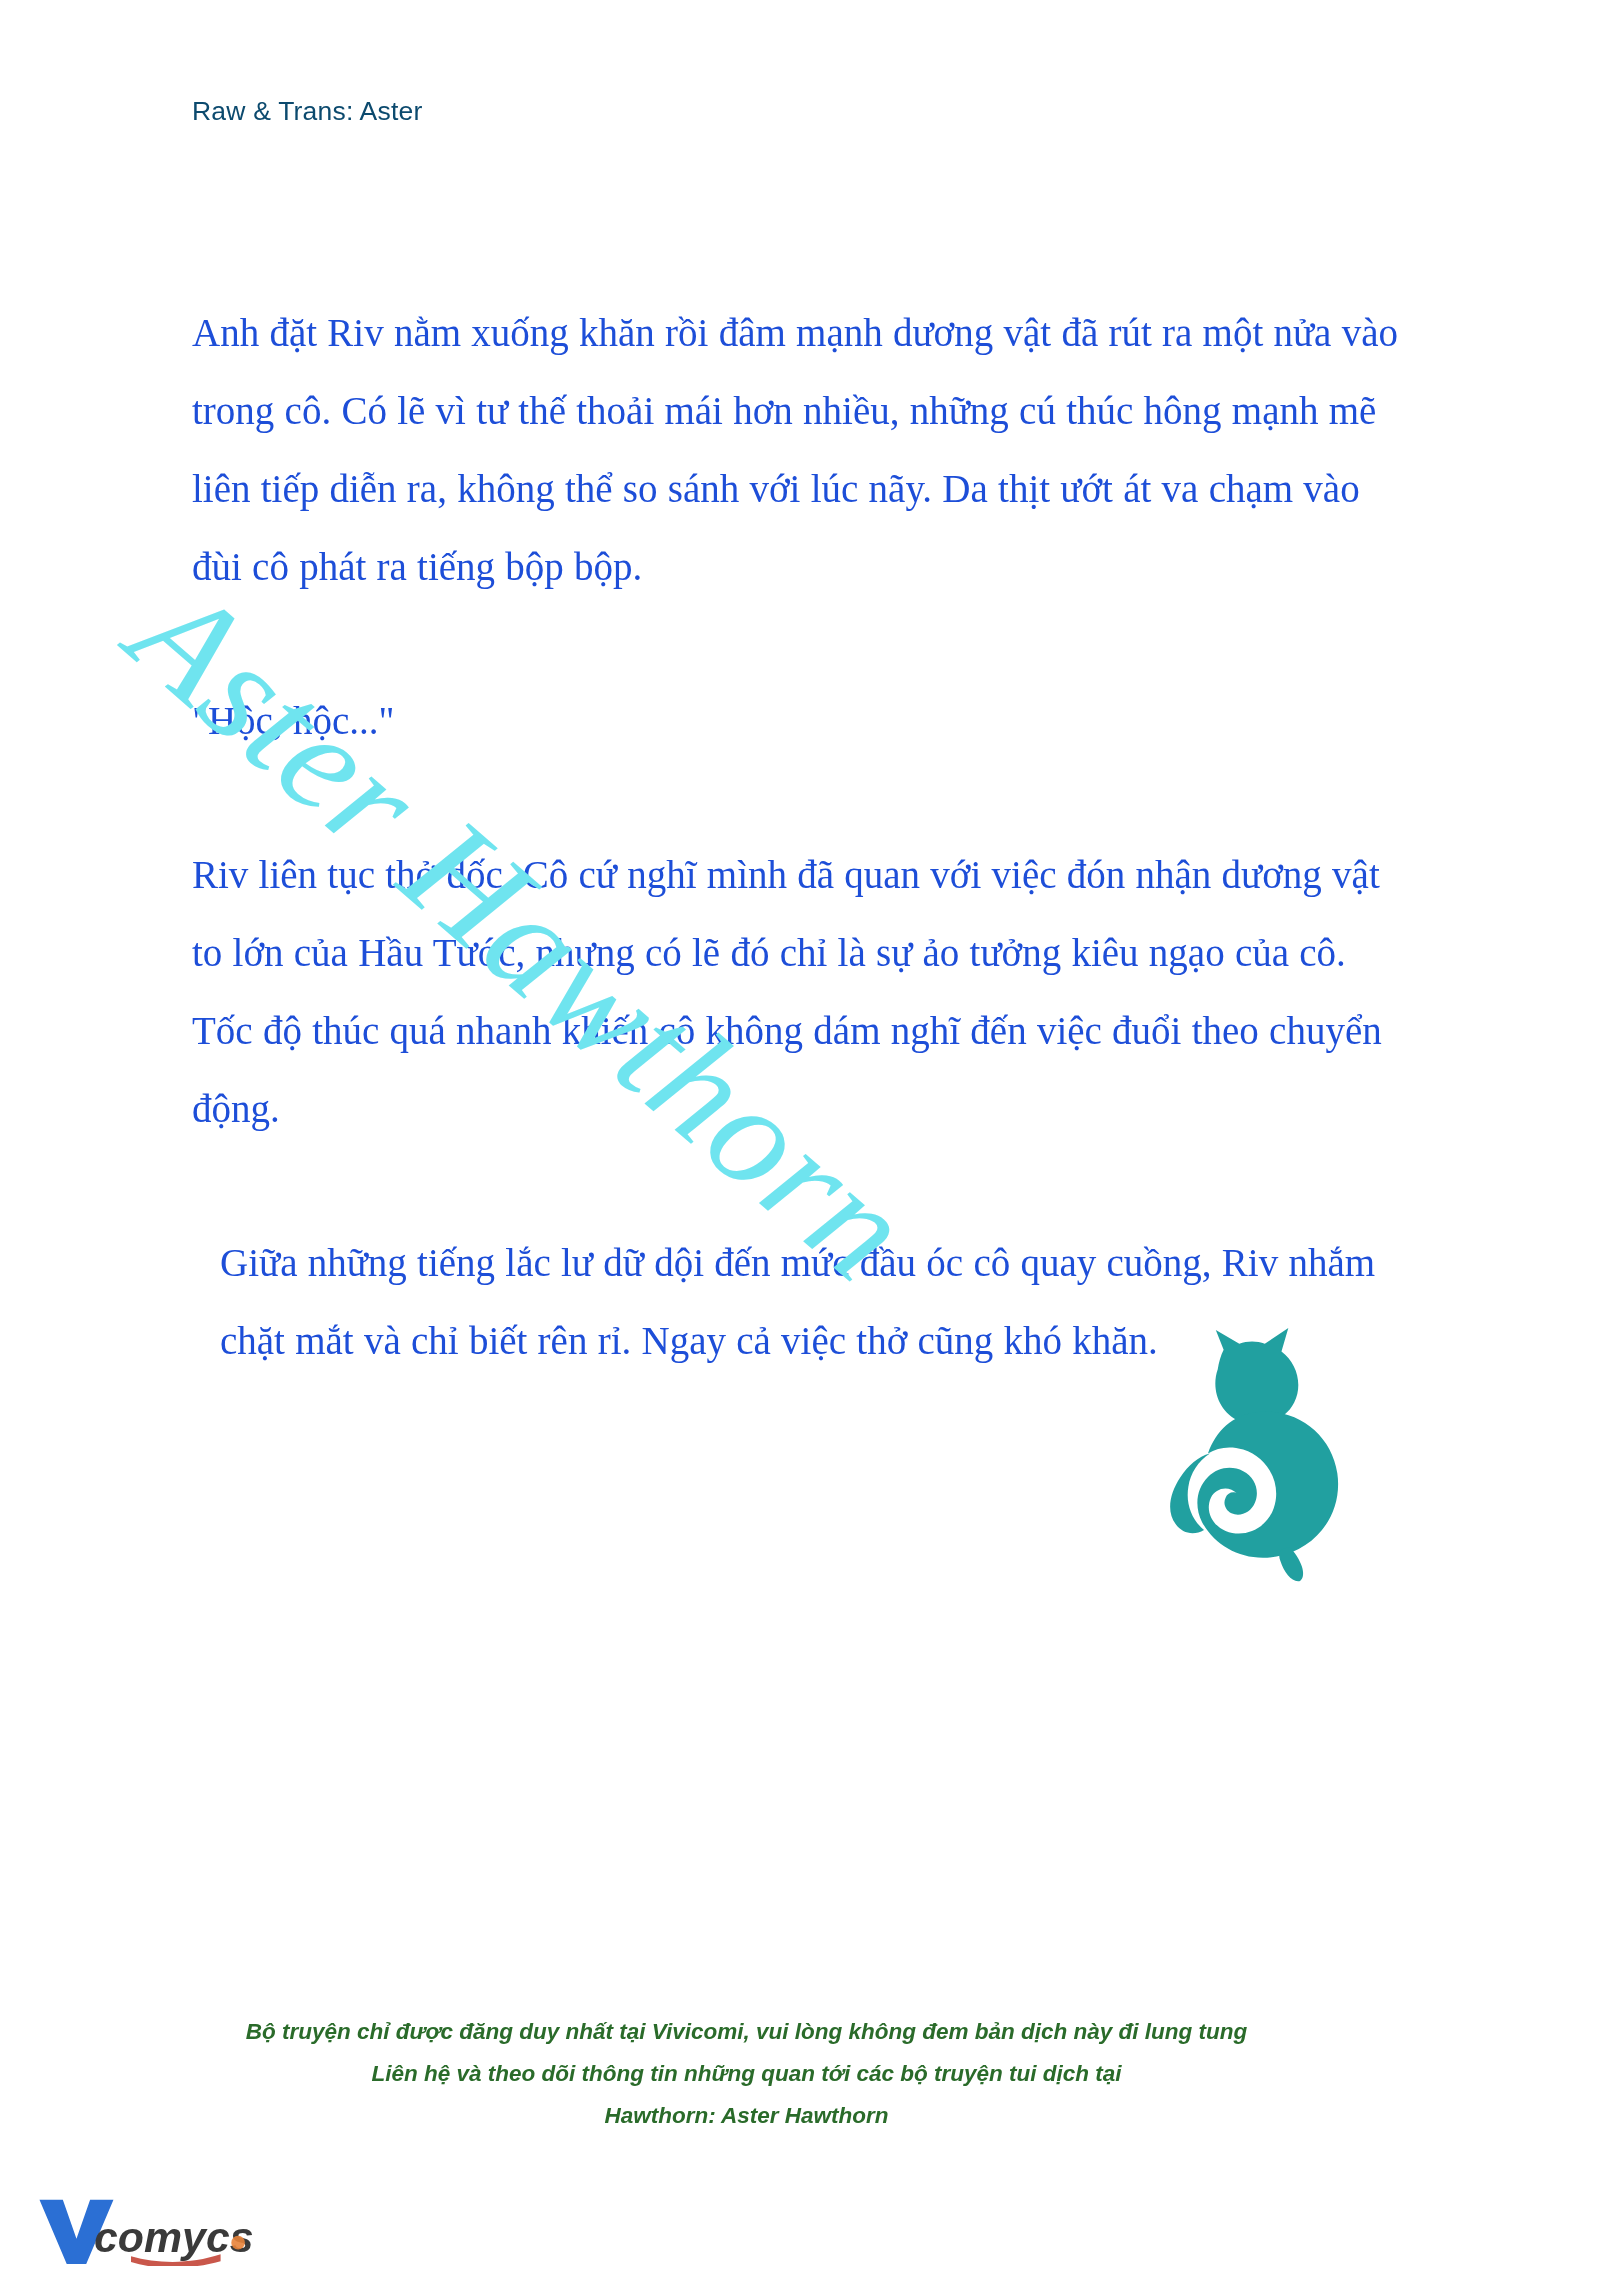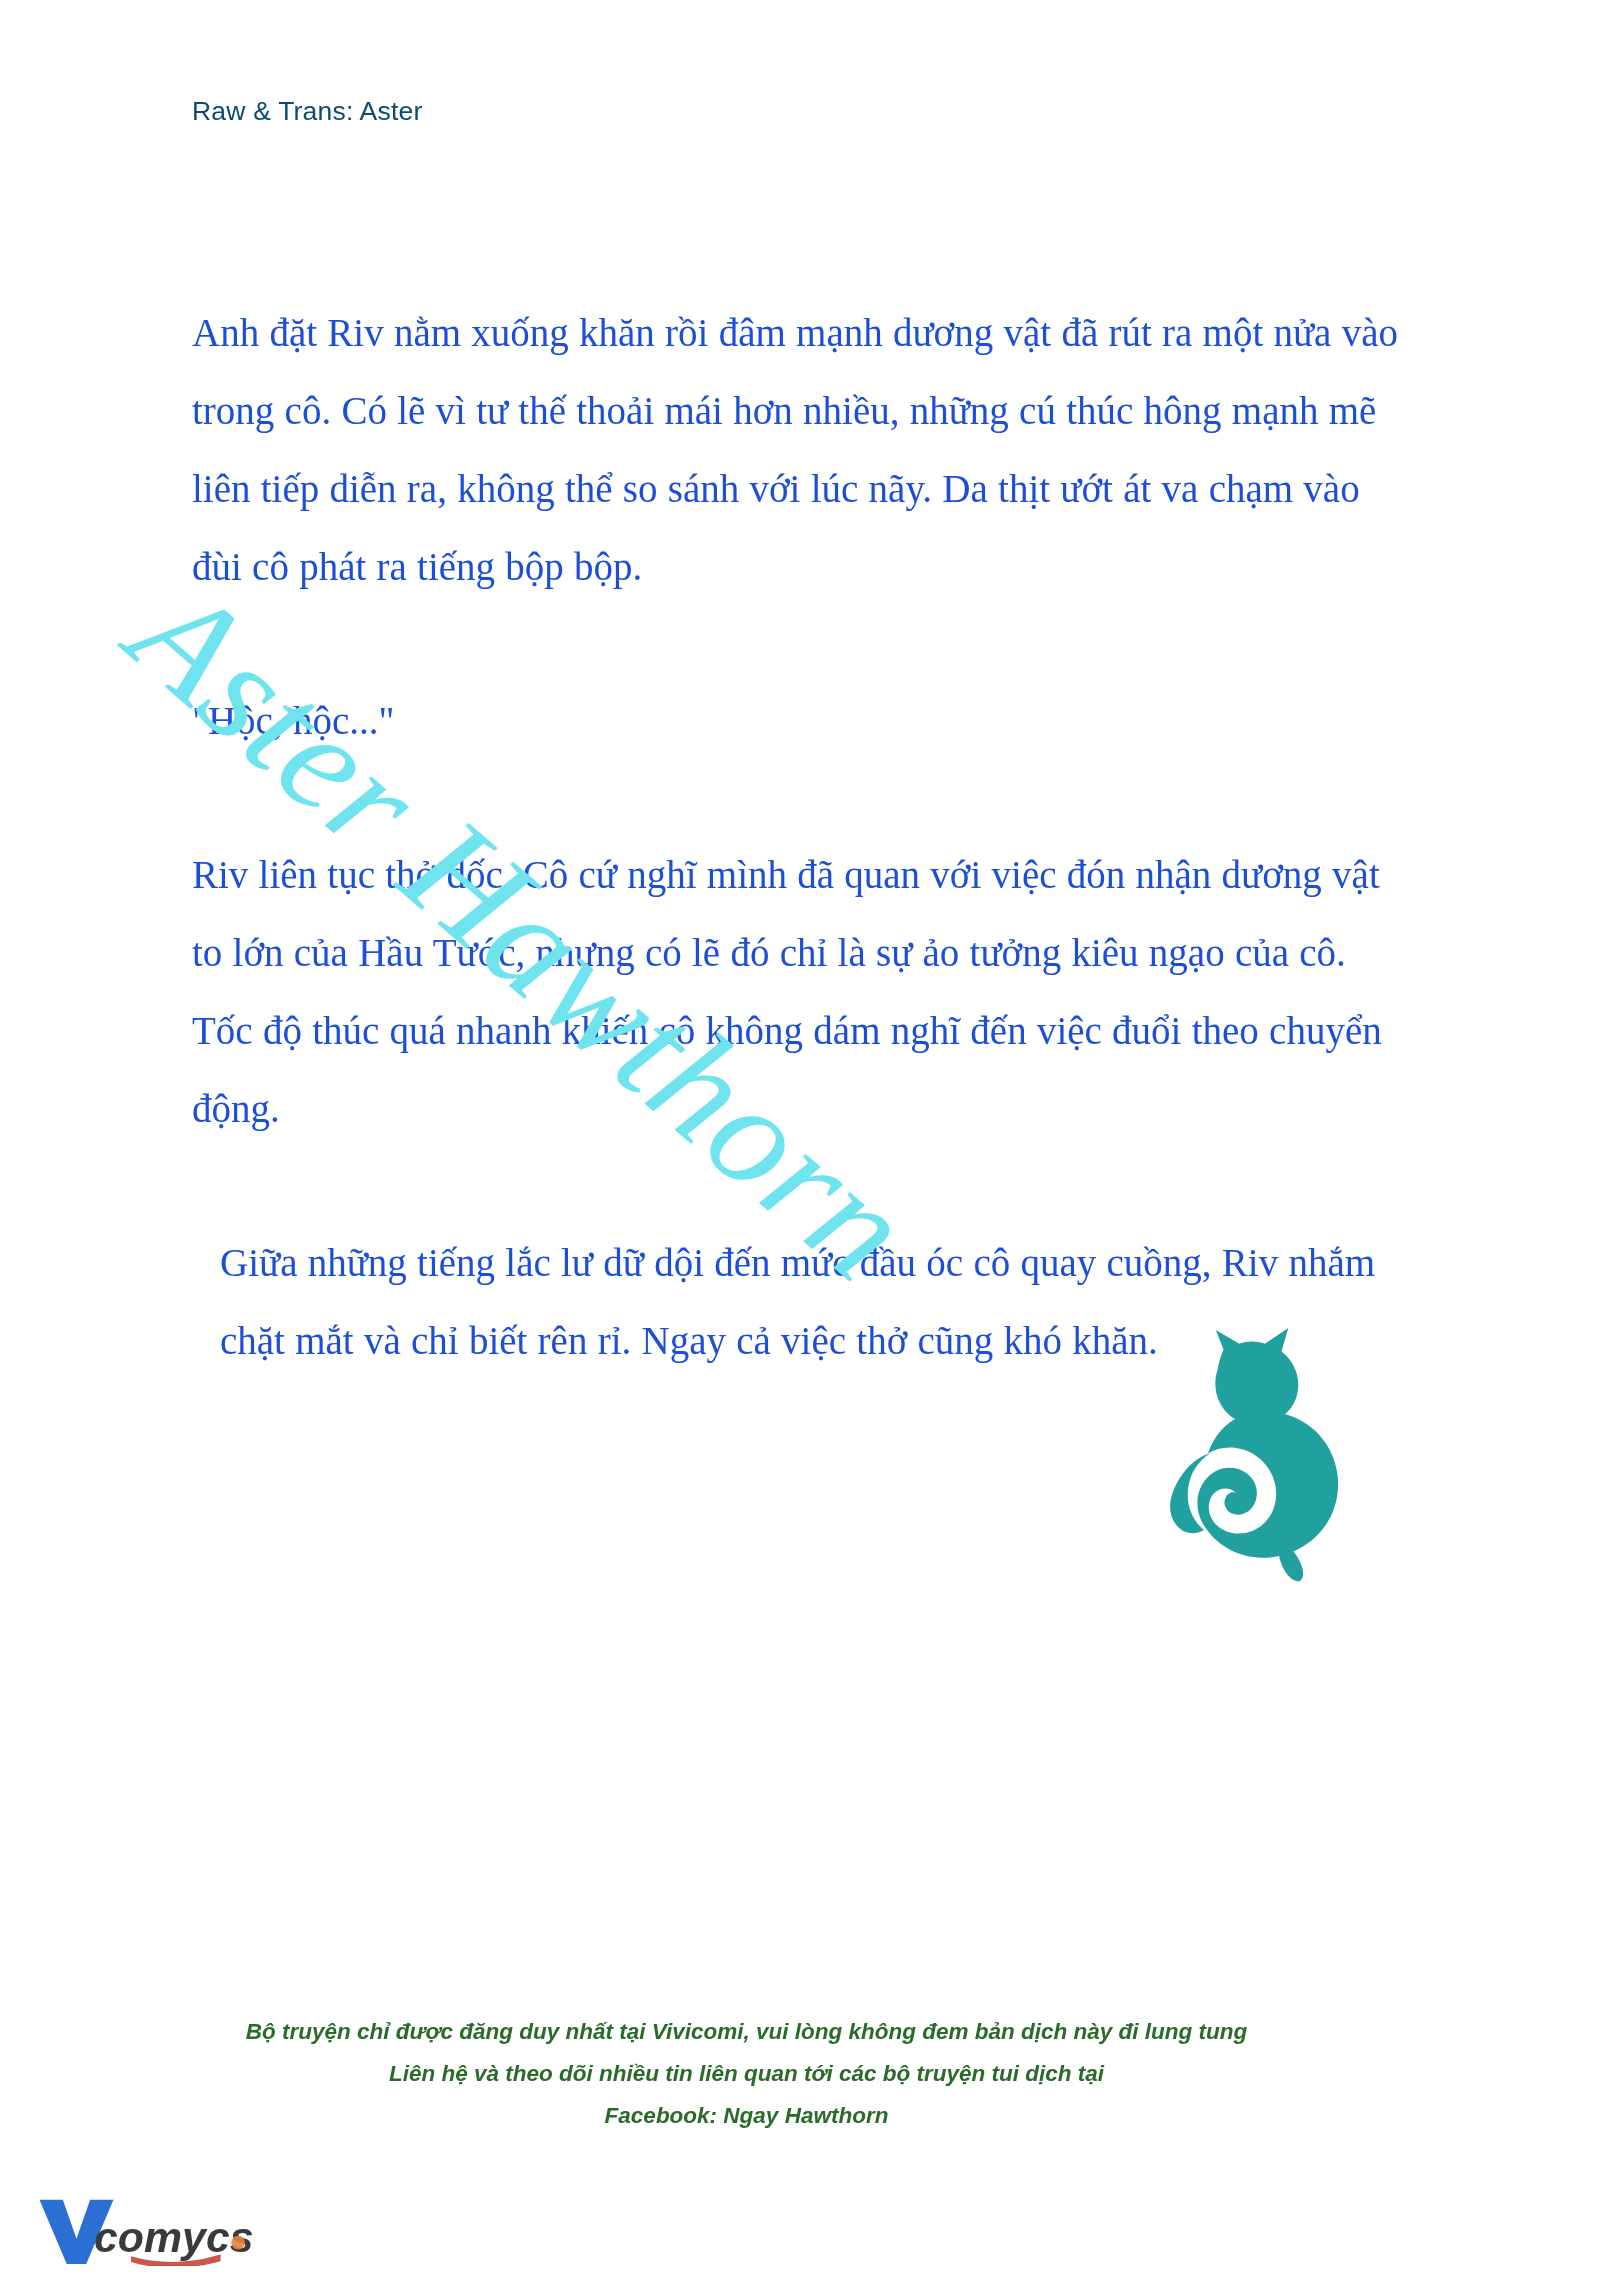--- a/index.html
+++ b/index.html
@@ -151,22 +151,22 @@
                C82 140 92 131 104 128 Z"></path>
 
       <path d="M186 224 C200 240 202 254 196 258
                C188 260 180 250 176 238
                C173 230 175 224 186 224 Z"></path>
     </g>
   </svg>
 
   <div class="footer">
     <div class="footer-line">Bộ truyện chỉ được đăng duy nhất tại Vivicomi, vui lòng không đem bản dịch này đi lung tung</div>
-    <div class="footer-line">Liên hệ và theo dõi nhiều tin liên quan tới các bộ truyện tui dịch tại</div>
-    <div class="footer-line">Facebook: Ngay Hawthorn</div>
+    <div class="footer-line">Liên hệ và theo dõi thông tin những quan tới các bộ truyện tui dịch tại</div>
+    <div class="footer-line">Hawthorn: Aster Hawthorn</div>
   </div>
 
   <svg class="logo" viewBox="0 0 230 76">
 
     <path d="M2 8 L26 8 L40 48 L54 8 L78 8 L50 74 L30 74 Z" fill="#2b6fd4"></path>
 
     <text x="58" y="62" font-family="Liberation Sans, DejaVu Sans, sans-serif" font-size="44" font-weight="bold" font-style="italic" fill="#3a3a3a">comycs</text>
 
     <path d="M96 66 C124 74 158 74 188 64 L188 71 C156 80 122 80 96 72 Z" fill="#c0392b" opacity="0.85"></path>
 

